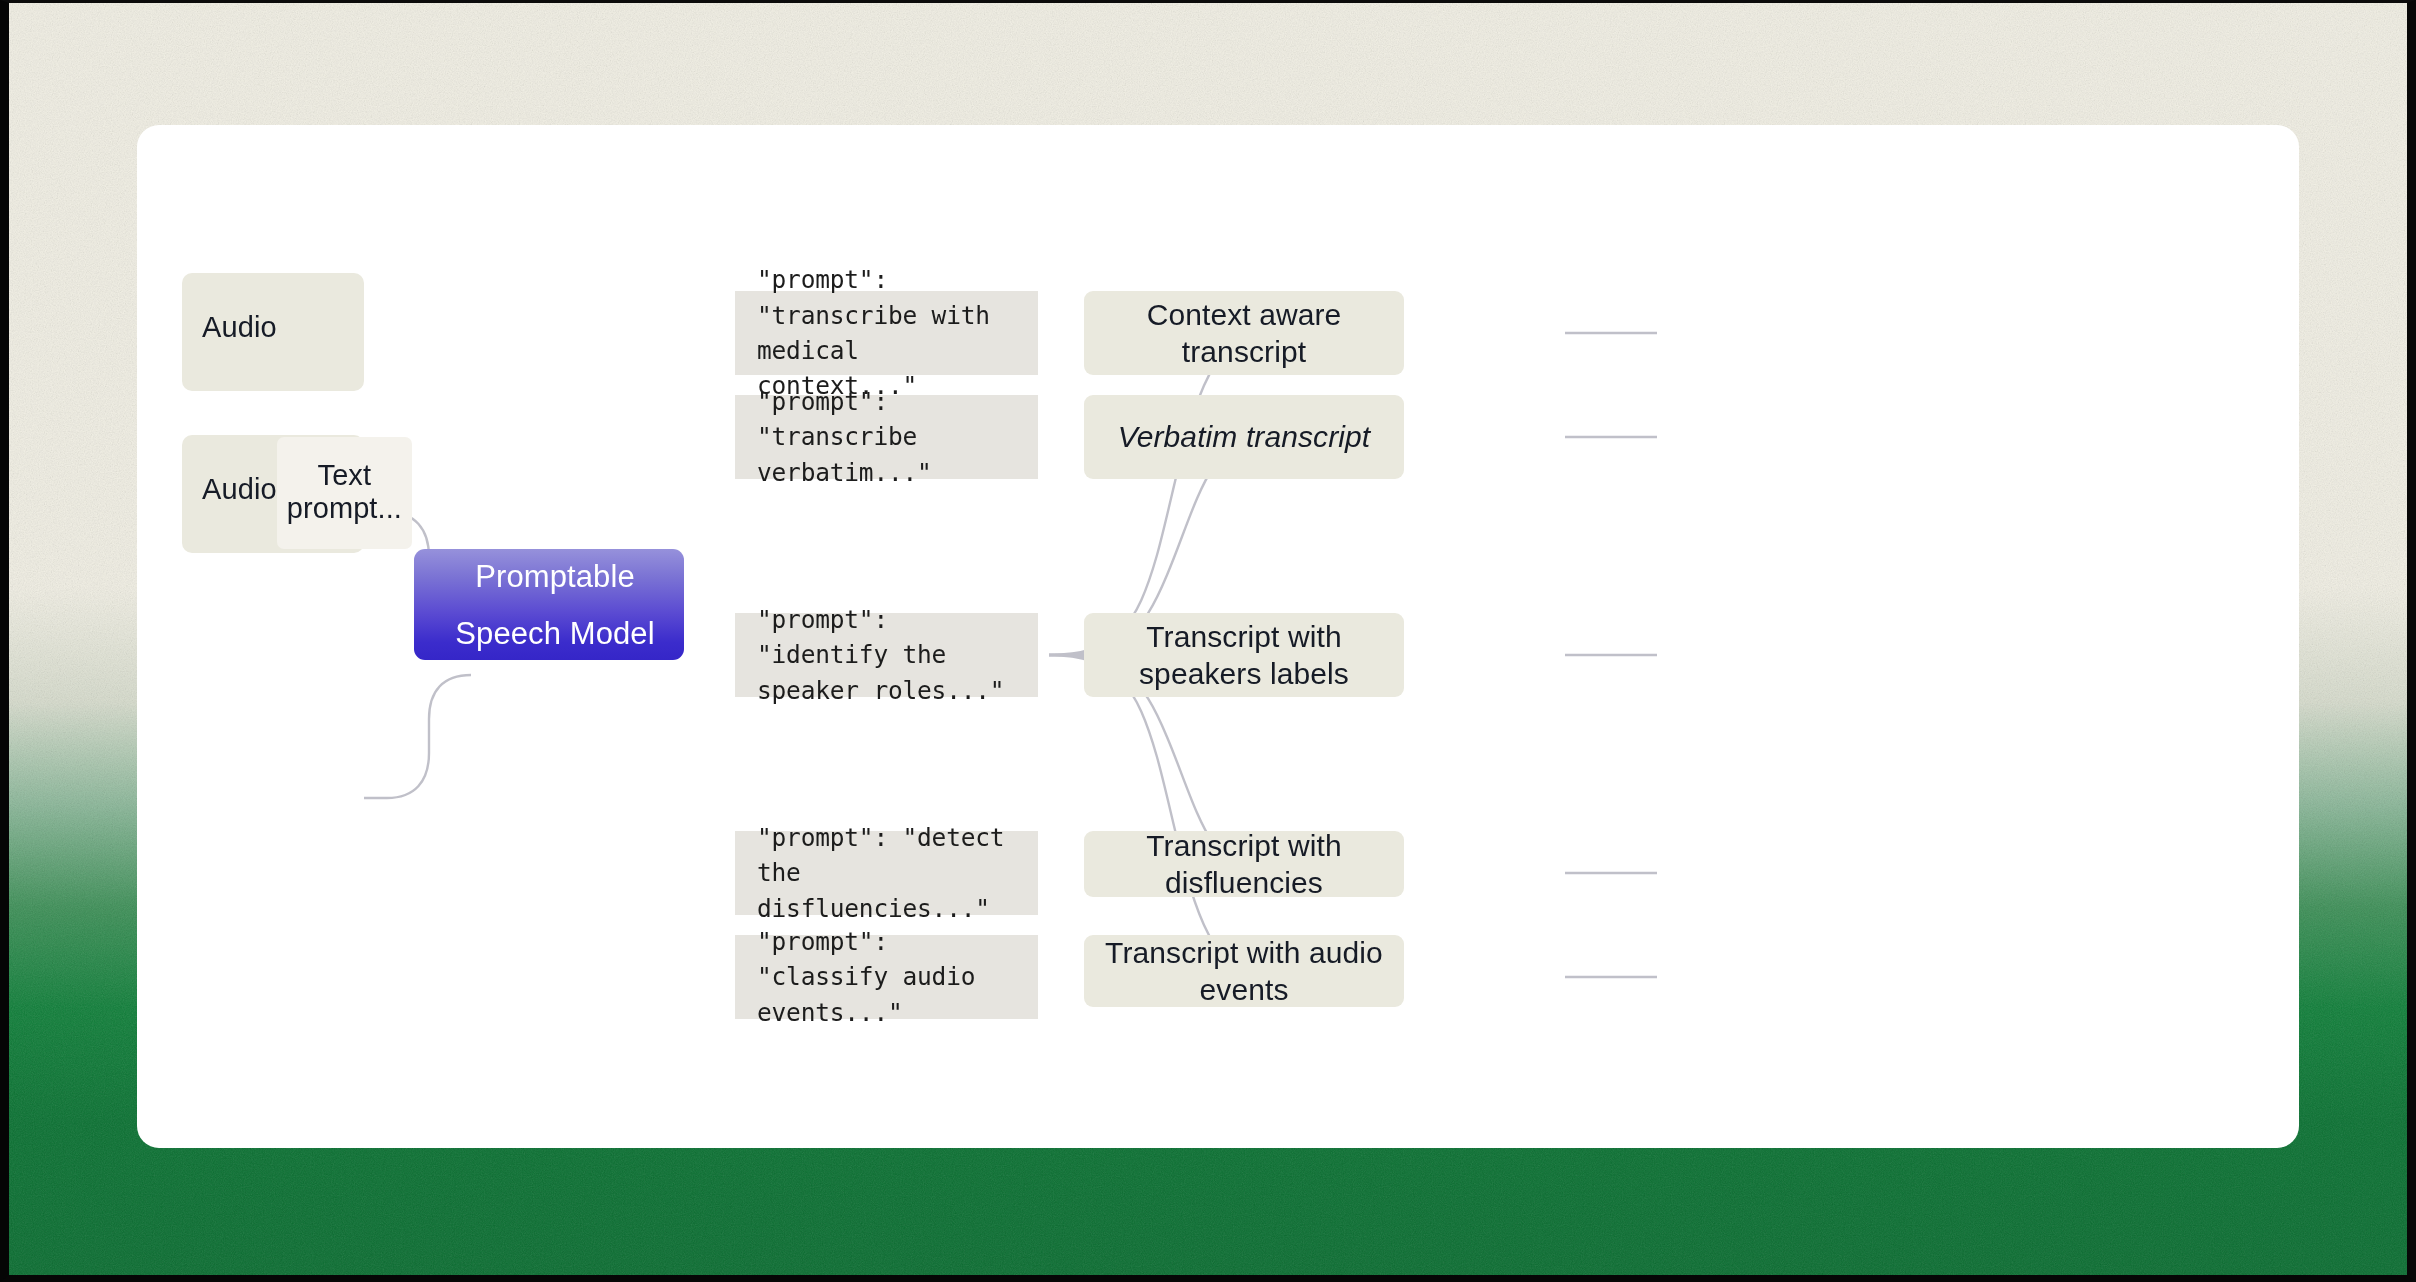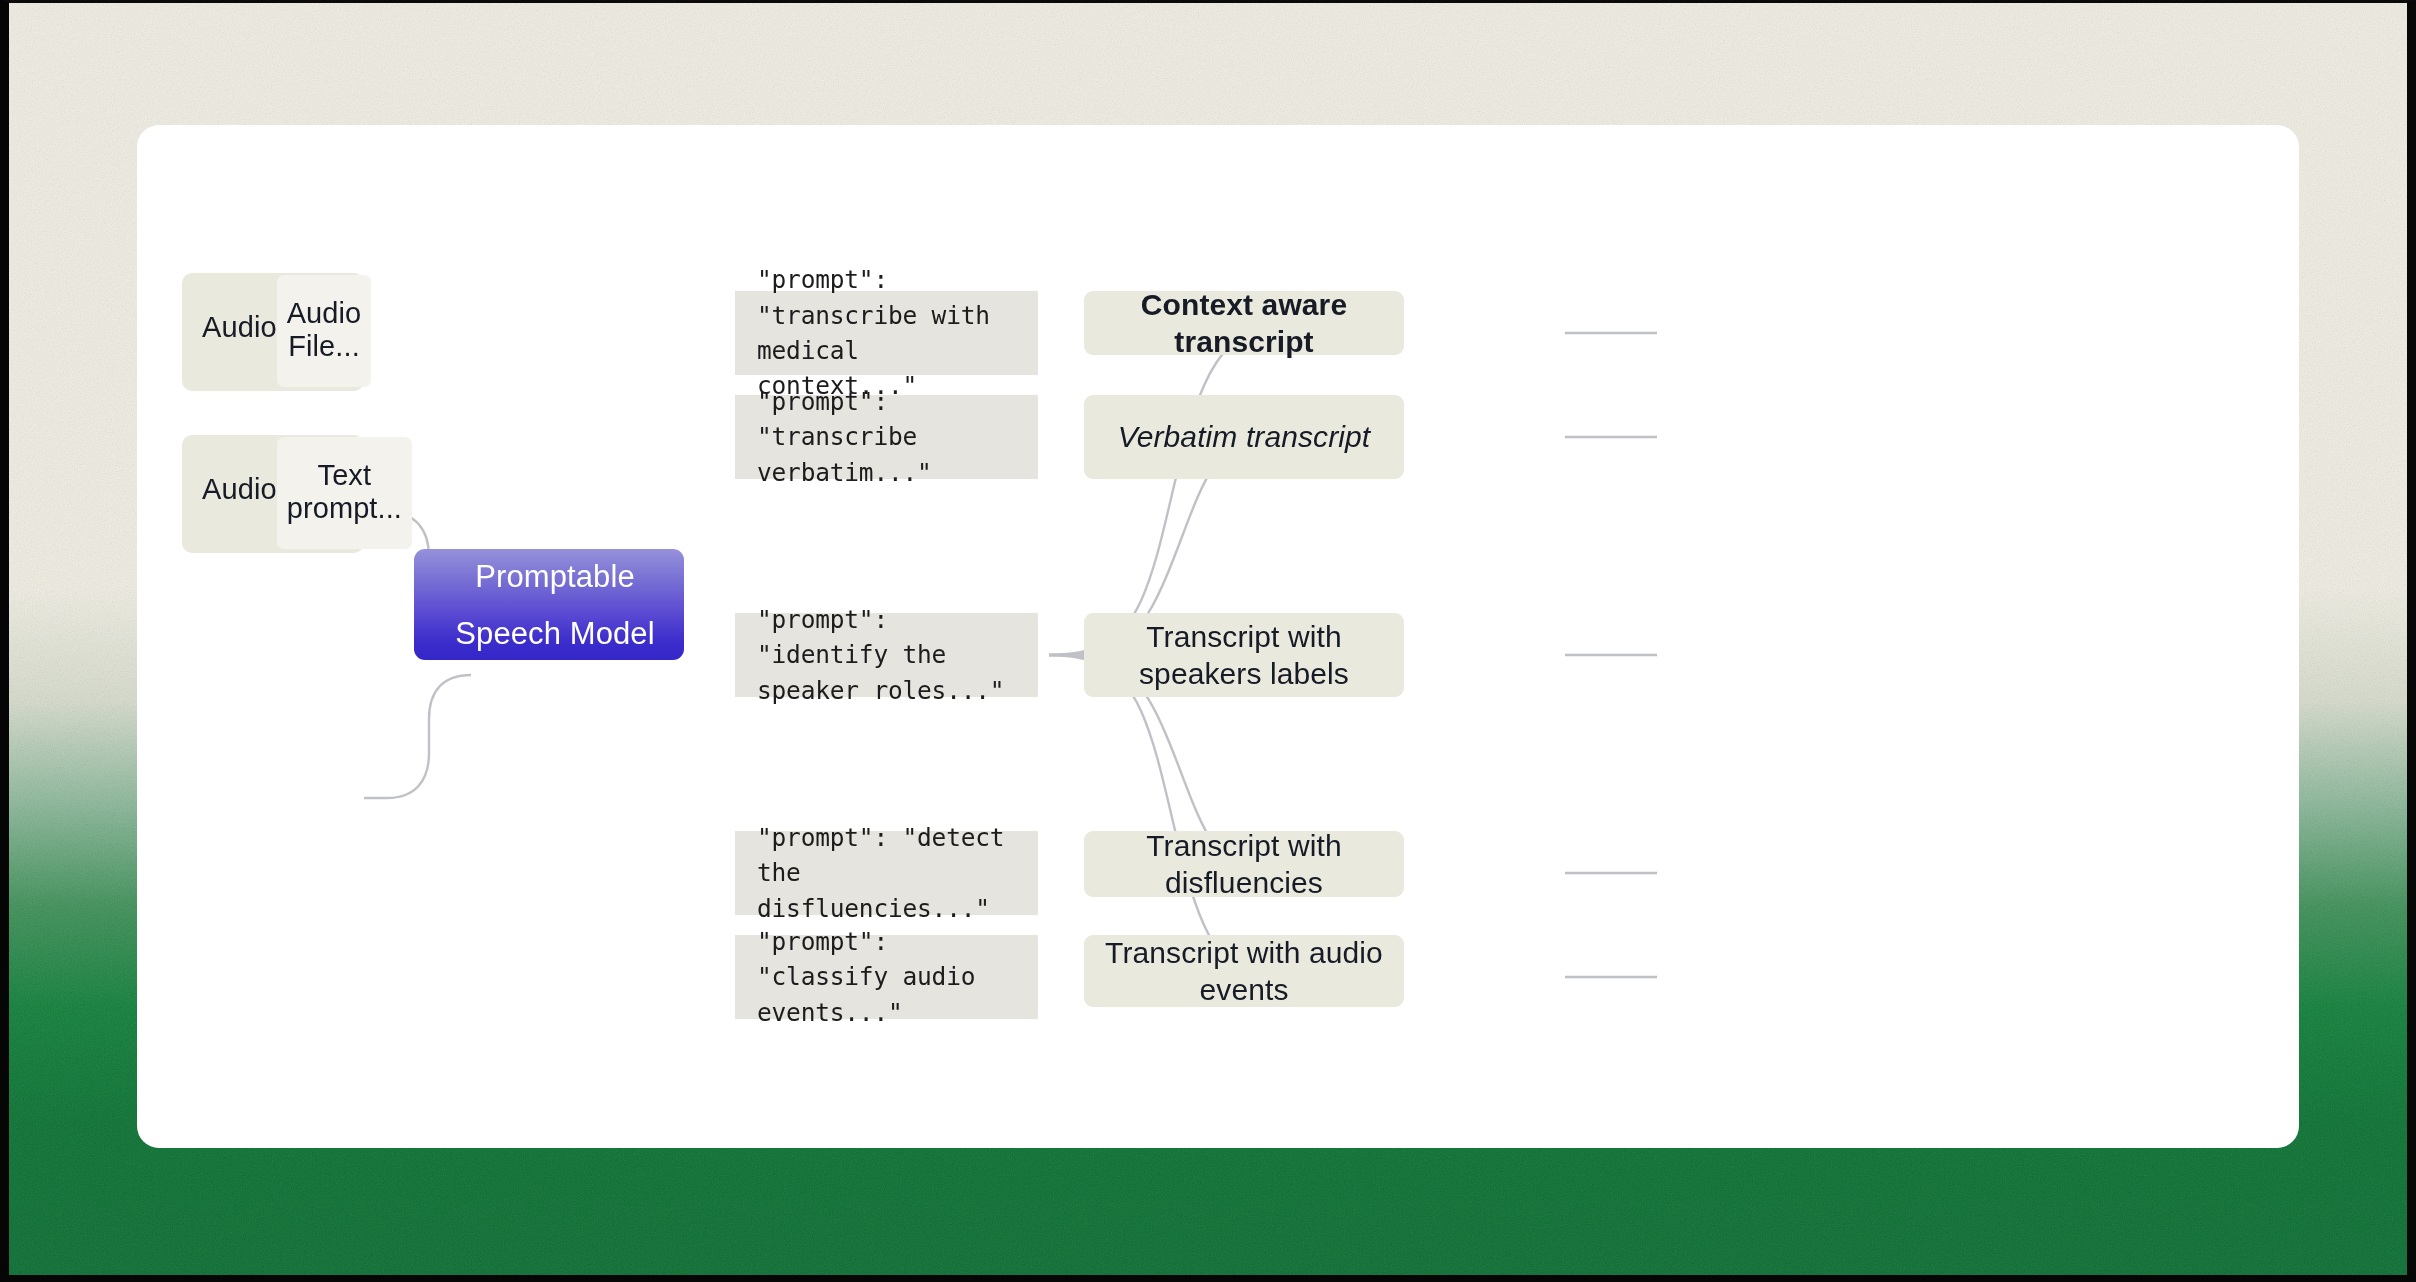--- a/index.html
+++ b/index.html
@@ -205,21 +205,20 @@
         <path d="M 1428 208 L 1520 208"></path>
         <path d="M 1428 312 L 1520 312"></path>
         <path d="M 1428 530 L 1520 530"></path>
         <path d="M 1428 748 L 1520 748"></path>
         <path d="M 1428 852 L 1520 852"></path>
       </g>
     </svg>
 
     <div class="node input-group" style="left:45px; top:148px; width:182px; height:118px;">
       <div class="input-group-title">Audio</div>
-      <div class="input-chip">Audio File...</div>
     </div>
 
     <div class="node input-group" style="left:45px; top:310px; width:182px; height:118px;">
       <div class="input-group-title">Audio</div>
       <div class="input-chip">Text prompt...</div>
     </div>
 
     <div class="node" id="model-node" style="left:277px; top:424px; width:270px; height:111px;padding-left:12px;">
       <div class="ln">Promptable</div>
       <div class="ln">Speech Model</div>
@@ -243,21 +242,21 @@
     <div class="node prompt-box" style="left:598px; top:706px; width:303px; height:84px;">
       <div class="prompt-text">"prompt": "detect the
 disfluencies..."</div>
     </div>
 
     <div class="node prompt-box" style="left:598px; top:810px; width:303px; height:84px;">
       <div class="prompt-text">"prompt": "classify audio
 events..."</div>
     </div>
 
-    <div class="node output-box" style="left:947px; top:166px; width:320px; height:64px;font-weight:bold;">
+    <div class="node output-box" style="left:947px; top:166px; width:320px; height:84px;">
       <div class="output-text">Context aware transcript</div>
     </div>
 
     <div class="node output-box" style="left:947px; top:270px; width:320px; height:84px;font-style:italic;">
       <div class="output-text">Verbatim transcript</div>
     </div>
 
     <div class="node output-box" style="left:947px; top:488px; width:320px; height:84px;">
       <div class="output-text">Transcript with speakers labels</div>
     </div>

